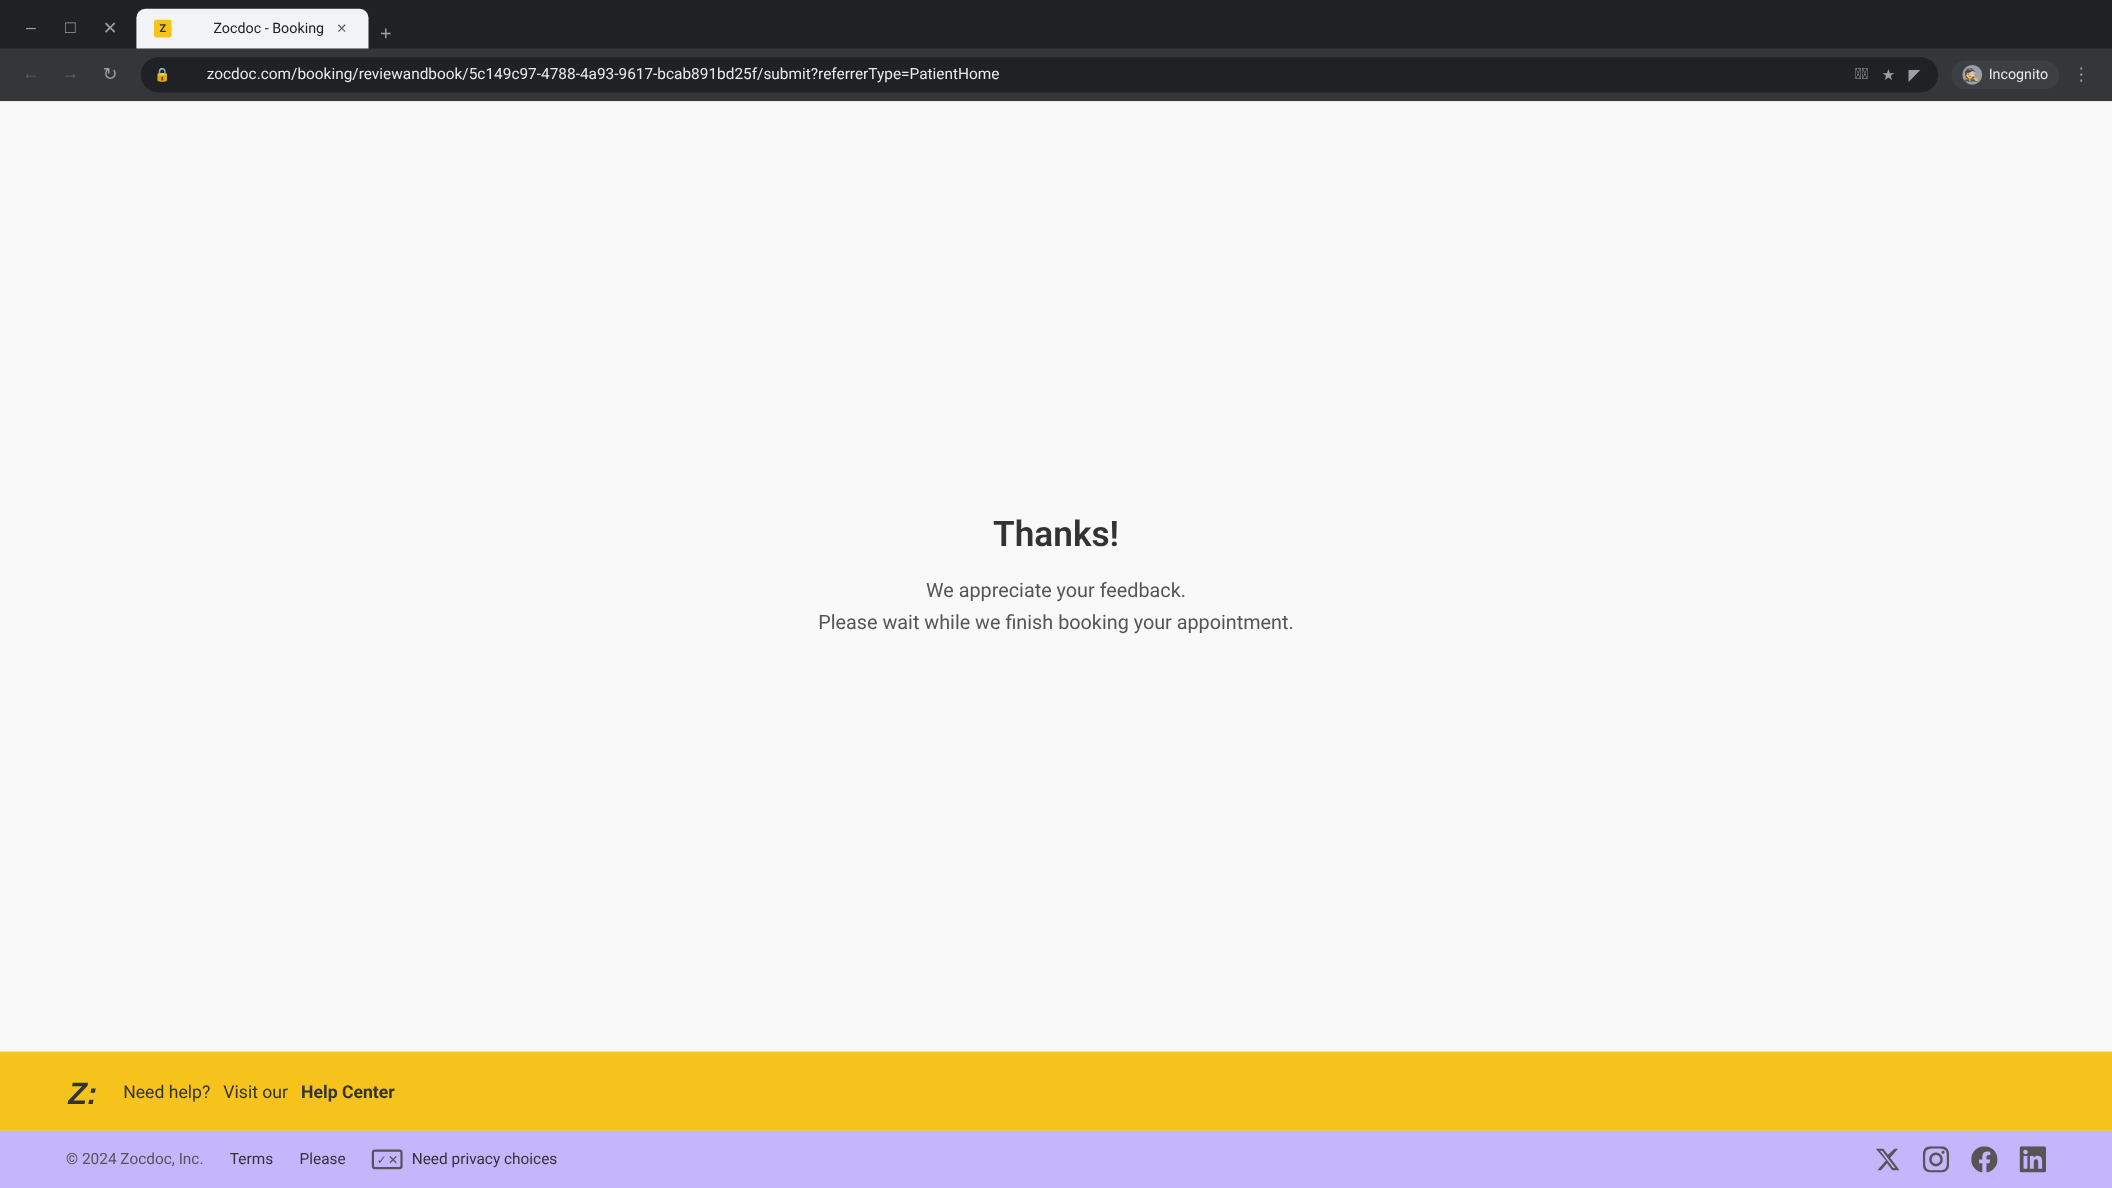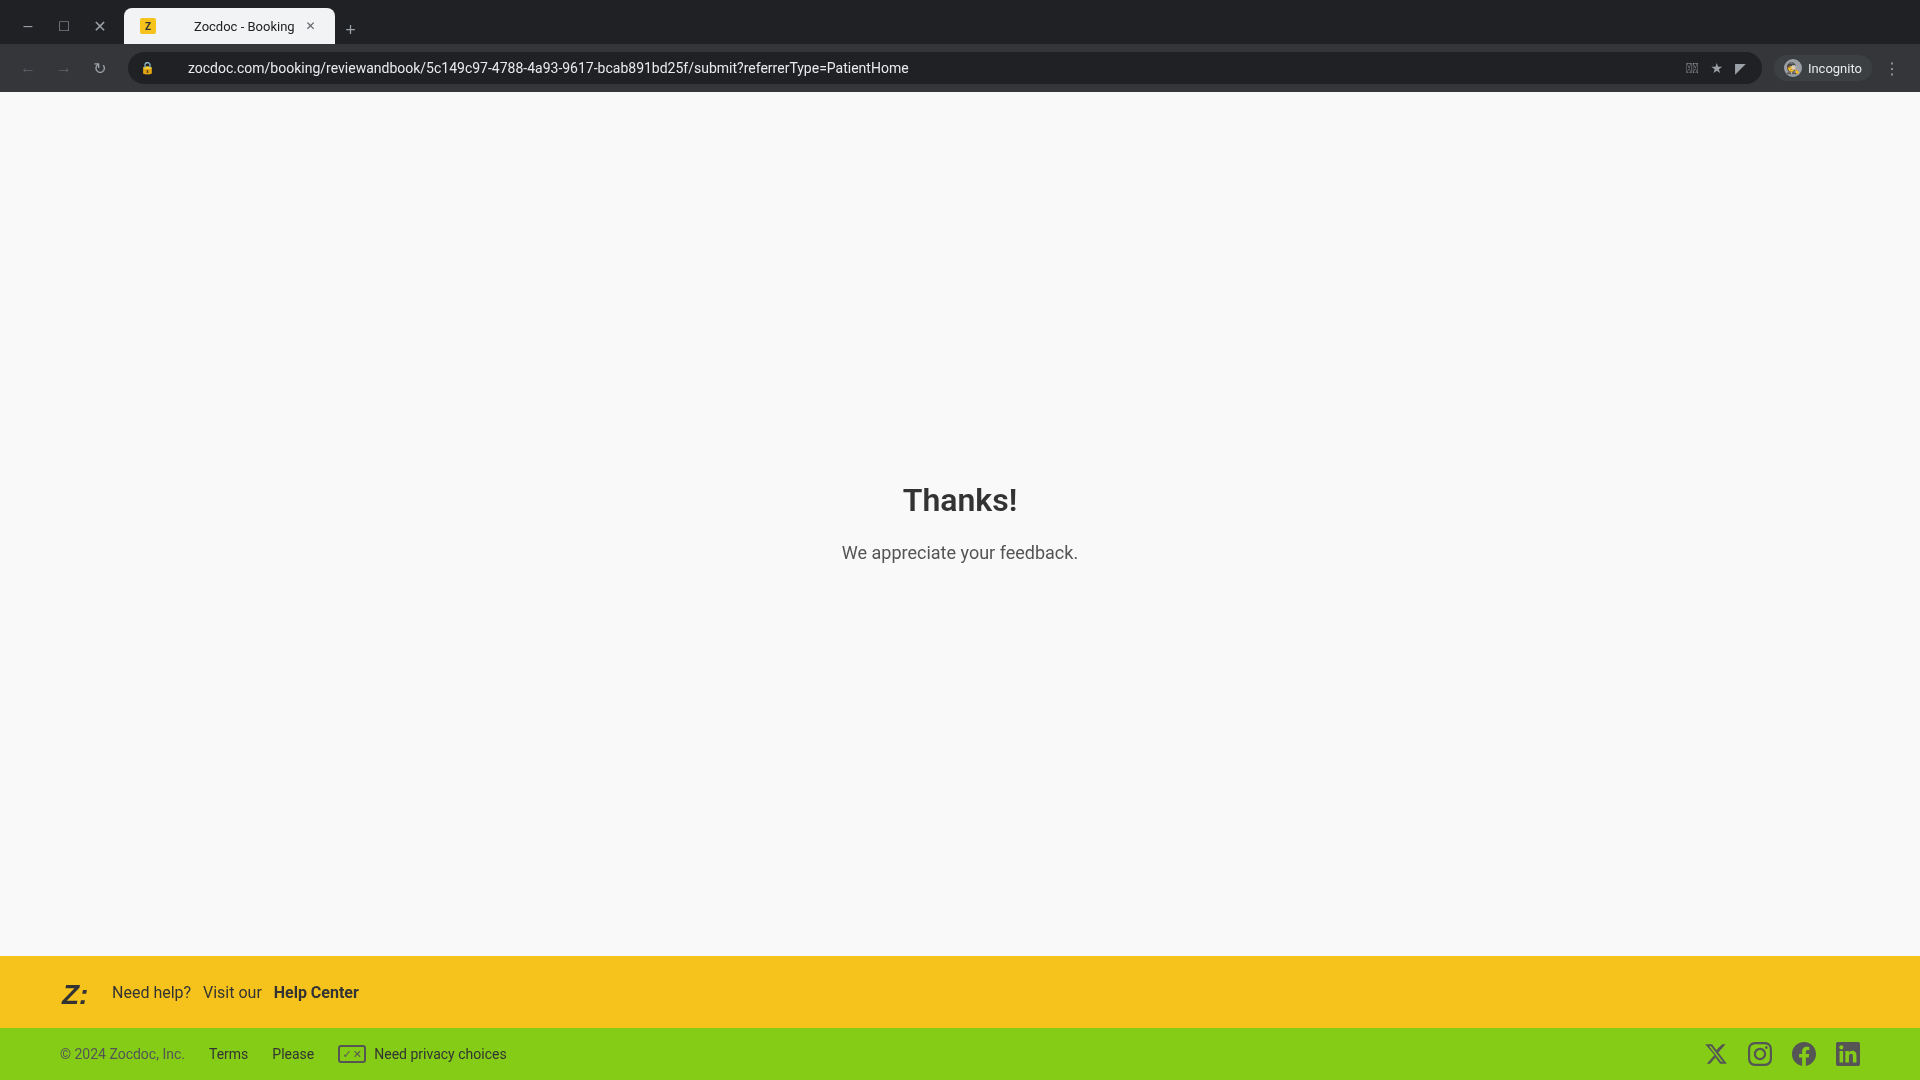--- a/index.html
+++ b/index.html
@@ -295,21 +295,21 @@
       color: #333;
     }
 
     .footer-help-text a {
       font-weight: 700;
       color: #333;
       text-decoration: none;
     }
 
     .footer-links {
-      background: #84cc16;
+      background: #c4b5fd;
       padding: 14px 60px;
       display: flex;
       align-items: center;
       justify-content: space-between;
     }
 
     .footer-left {
       display: flex;
       align-items: center;
       gap: 24px;
@@ -407,20 +407,21 @@
       <button class="menu-btn">⋮</button>
     </div>
   </div>
 </div>
 
 <div class="page-content">
   <div class="main-content">
     <h1 class="thanks-heading">Thanks!</h1>
     <p class="thanks-subtext">
       <span>We appreciate your feedback.</span><br>
+      <span>Please wait while we finish booking your appointment.</span>
     </p>
   </div>
 
   <div class="footer-help">
     <div class="zocdoc-logo-small">
       <svg width="40" height="40" viewBox="0 0 40 40">
         <text x="2" y="32" font-size="28" font-weight="900" font-style="italic" fill="#333" font-family="Arial, sans-serif">Z:</text>
       </svg>
     </div>
     <p class="footer-help-text">

